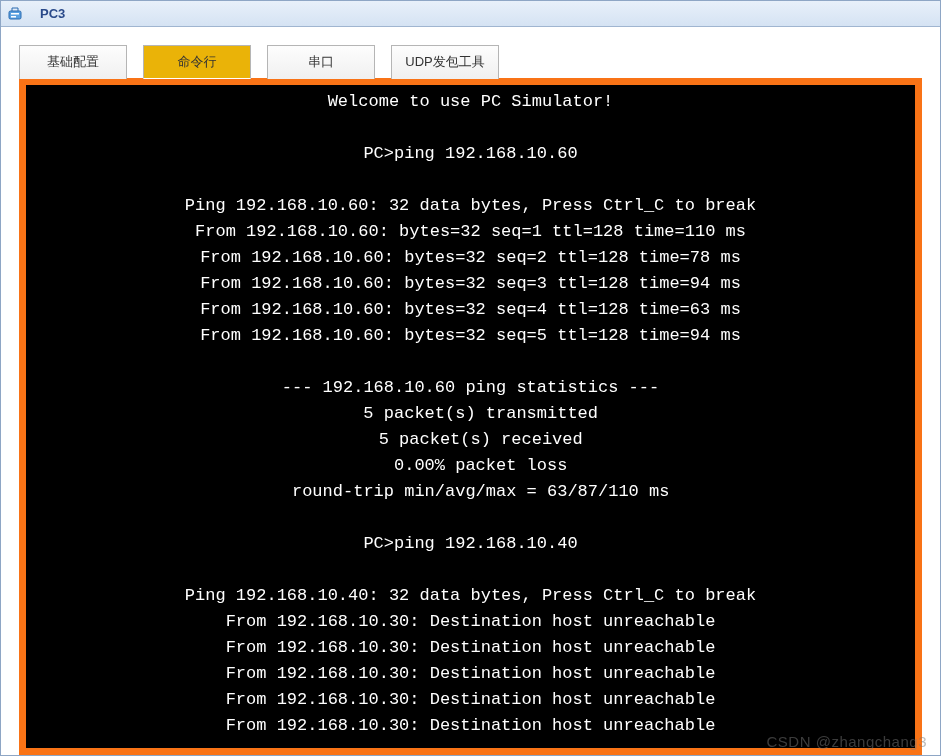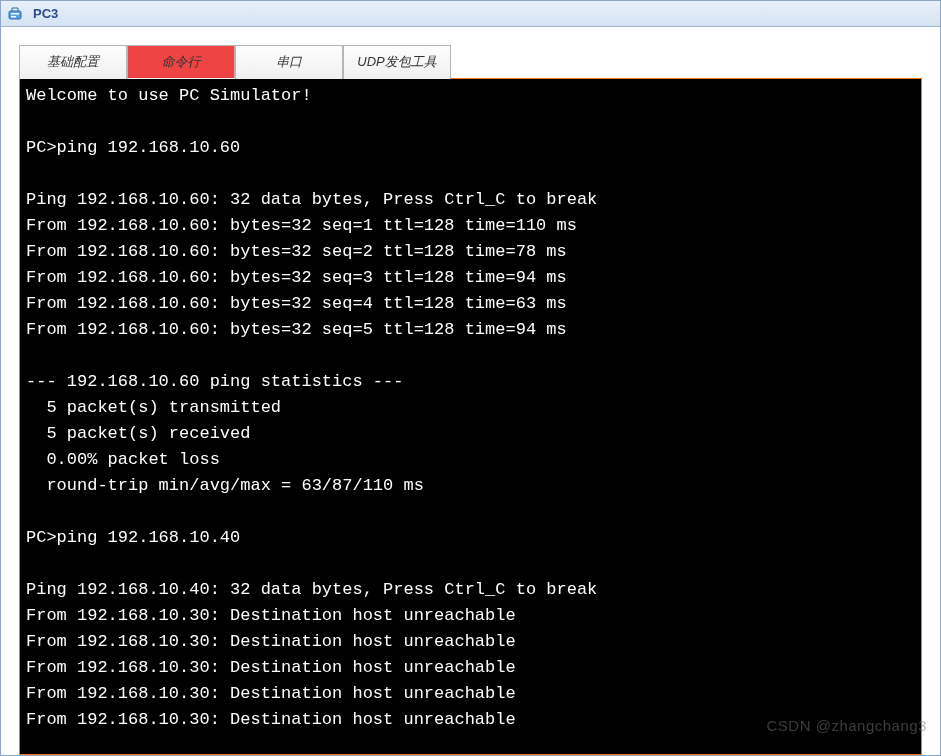--- a/index.html
+++ b/index.html
@@ -21,21 +21,21 @@
       border: 1px solid #8ea6c5;
       display: flex;
       flex-direction: column;
     }
     .titlebar {
       background: linear-gradient(to bottom, #e8f0fa, #d5e3f3);
       border-bottom: 1px solid #a0b5d0;
       padding: 3px 6px;
       display: flex;
       align-items: center;
-      gap: 10px;
+      gap: 17px;
       height: 26px;
     }
     .titlebar-icon {
       width: 16px;
       height: 16px;
       display: inline-flex;
       align-items: center;
       justify-content: center;
     }
     .titlebar-title {
@@ -45,57 +45,57 @@
     }
     .content-wrap {
       flex: 1;
       padding: 18px 18px 0 18px;
       background: #fff;
       display: flex;
       flex-direction: column;
     }
     .tabs {
       display: flex;
-      gap: 0;
-      font-style: italic;
+      gap: 16px;
     }
     .tab {
       padding: 7px 0;
       width: 108px;
       text-align: center;
       background: linear-gradient(to bottom, #fdfdfd, #f0f0f0);
       border: 1px solid #b5b5b5;
       border-bottom: none;
       font-size: 13px;
       color: #333;
       cursor: pointer;
       position: relative;
     }
     .tab.active {
-      background: #ef4444;
+      background: #eab308;
       border-bottom: 1px solid #fff;
       z-index: 2;
     }
     .terminal {
       flex: 1;
       background: #000;
       color: #fff;
       font-family: "Courier New", Consolas, monospace;
       font-size: 17px;
       line-height: 26px;
       padding: 4px 6px;
       white-space: pre;
       overflow: hidden;
-      border: 1px solid #f97316;
+      border: 7px solid #f97316;
       margin-top: -1px;
+      text-align: center;
     }
     .watermark {
       position: absolute;
       right: 14px;
-      bottom: 22px;
+      bottom: 6px;
       color: rgba(120,120,120,0.5);
       font-size: 15px;
       font-family: Arial, sans-serif;
       letter-spacing: 0.5px;
     }
   </style>
 </head>
 <body>
 
 <div class="window">

